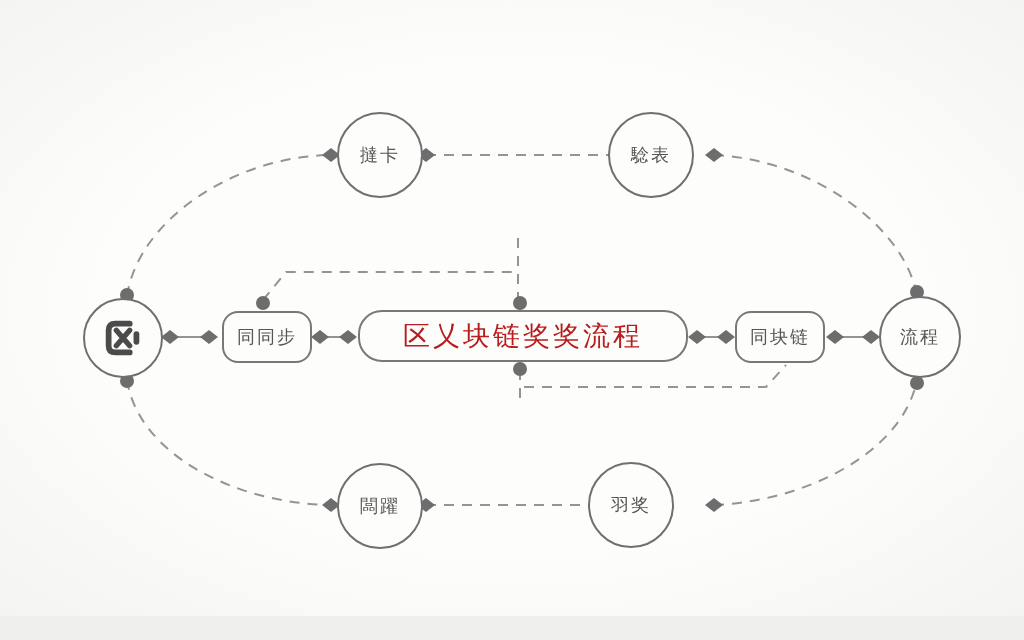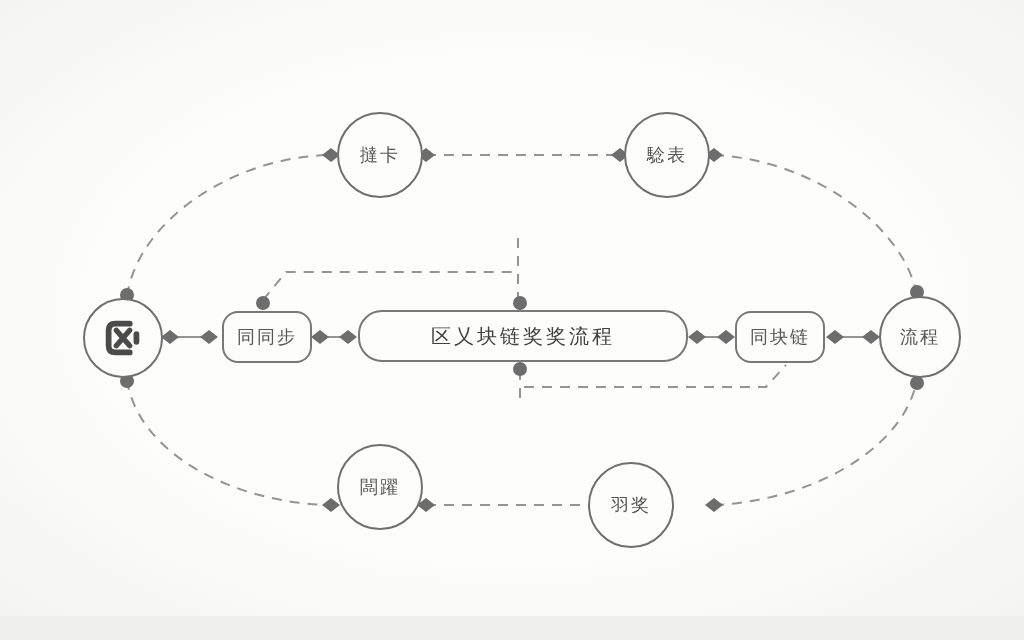--- a/index.html
+++ b/index.html
@@ -33,30 +33,30 @@
     letter-spacing:2px;
   }
   .pill{
     border:2px solid #787878;
     border-radius:16px;
     font-size:18px;
     letter-spacing:2px;
   }
   .pill.big{
     border-radius:24px;
-    font-size:20px;
+    font-size:27px;
     letter-spacing:3px;
-    color:#404040;
+    color:#b91c1c;
     text-align:right;
   }
   
   .n-hub-left   {left:83px;  top:298px; width:80px;  height:80px;}
   .n-top-left   {left:337px; top:112px; width:86px;  height:86px;}
-  .n-top-right  {left:624px; top:112px; width:86px;  height:86px;}
-  .n-bot-left   {left:337px; top:444px; width:86px;  height:86px;}
+  .n-top-right  {left:608px; top:112px; width:86px;  height:86px;}
+  .n-bot-left   {left:337px; top:463px; width:86px;  height:86px;}
   .n-bot-right  {left:588px; top:462px; width:86px;  height:86px;}
   .n-hub-right  {left:879px; top:296px; width:82px;  height:82px;}
   .n-box-left   {left:222px; top:311px; width:90px;  height:52px;}
   .n-box-center {left:358px; top:310px; width:330px; height:52px;}
   .n-box-right  {left:735px; top:311px; width:90px;  height:52px;}
 </style>
 </head>
 <body>
 
 <div class="canvas">

